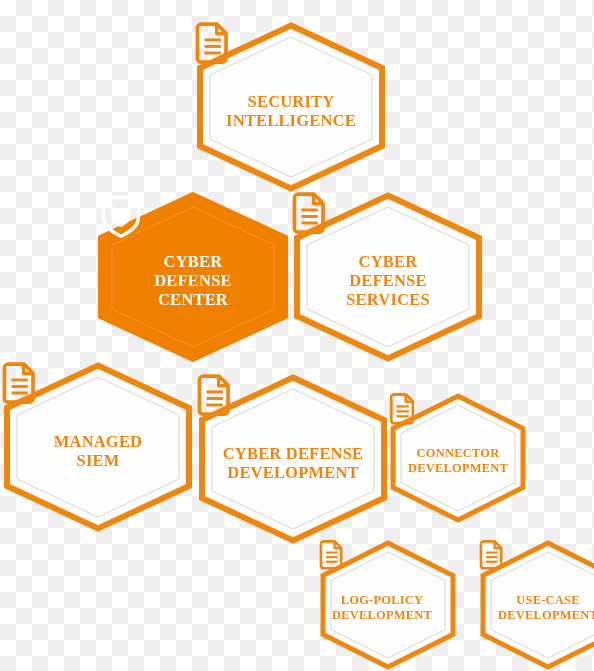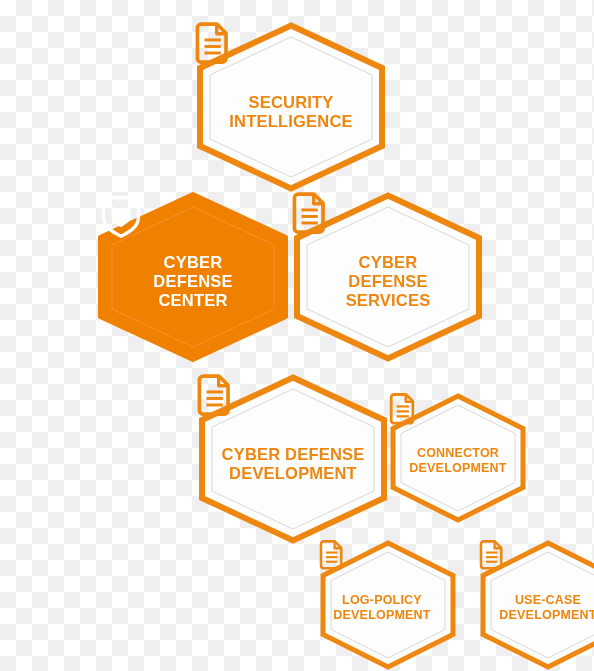--- a/index.html
+++ b/index.html
@@ -26,20 +26,21 @@
     text-align:center;
     pointer-events:none;
   }
   .hex-icon{display:block;line-height:0;margin-bottom:4px;}
   .hex-label{
     font-weight:bold;
     letter-spacing:.2px;
     line-height:1.14;
     white-space:pre-line;
     text-transform:uppercase;
+    font-family:Liberation Serif, serif;
   }
 
   
   .sz-lg .hex-label{font-size:16.5px;}
   .sz-sm .hex-label{font-size:12.5px;}
 
   .outline .hex-label{color:#ee8710;}
   .filled  .hex-label{color:#ffffff;}
 
   .sz-lg .hex-icon{margin-bottom:9px;}
@@ -103,20 +104,39 @@
           <rect x="6" y="11.5" width="11.5" height="2.1" fill="#ee8710"></rect>
           <rect x="6" y="16.1" width="11.5" height="2.1" fill="#ee8710"></rect>
           <rect x="6" y="20.7" width="11.5" height="2.1" fill="#ee8710"></rect>
         </svg>
       </span>
       <span class="hex-label">CONNECTOR
 DEVELOPMENT</span>
     </div>
   </div>
 
+  <div class="hex outline sz-lg" style="left:3px;top:362px;width:190px;height:170px;">
+    <svg width="190" height="170" viewBox="0 0 190 170" aria-hidden="true">
+      <polygon points="95,3.5 186,46 186,124 95,166.5 4,124 4,46" fill="#fdfdfd" stroke="#ee8710" stroke-width="6"></polygon>
+      <polygon points="95,15 176,53 176,117 95,155 14,117 14,53" fill="none" stroke="#d8d8d8" stroke-width="1"></polygon>
+    </svg>
+    <div class="hex-content">
+      <span class="hex-icon">
+        <svg width="34" height="40" viewBox="0 0 24 28">
+          <path d="M3.6 1.4 h11.2 l6.4 6.4 v17.8 a2.6 2.6 0 0 1 -2.6 2.6 h-15 a2.6 2.6 0 0 1 -2.6 -2.6 v-21.6 a2.6 2.6 0 0 1 2.6 -2.6 z" fill="none" stroke="#ee8710" stroke-width="2.6" stroke-linejoin="round"></path>
+          <path d="M14.6 1.6 v6.6 h6.6" fill="none" stroke="#ee8710" stroke-width="2.4" stroke-linejoin="round"></path>
+          <rect x="6" y="11.5" width="11.5" height="2.1" fill="#ee8710"></rect>
+          <rect x="6" y="16.1" width="11.5" height="2.1" fill="#ee8710"></rect>
+          <rect x="6" y="20.7" width="11.5" height="2.1" fill="#ee8710"></rect>
+        </svg>
+      </span>
+      <span class="hex-label">MANAGED
+SIEM</span>
+    </div>
+  </div>
 
   <div class="hex outline sz-lg" style="left:198px;top:374px;width:190px;height:170px;">
     <svg width="190" height="170" viewBox="0 0 190 170" aria-hidden="true">
       <polygon points="95,3.5 186,46 186,124 95,166.5 4,124 4,46" fill="#fdfdfd" stroke="#ee8710" stroke-width="6"></polygon>
       <polygon points="95,15 176,53 176,117 95,155 14,117 14,53" fill="none" stroke="#d8d8d8" stroke-width="1"></polygon>
     </svg>
     <div class="hex-content">
       <span class="hex-icon">
         <svg width="34" height="40" viewBox="0 0 24 28">
           <path d="M3.6 1.4 h11.2 l6.4 6.4 v17.8 a2.6 2.6 0 0 1 -2.6 2.6 h-15 a2.6 2.6 0 0 1 -2.6 -2.6 v-21.6 a2.6 2.6 0 0 1 2.6 -2.6 z" fill="none" stroke="#ee8710" stroke-width="2.6" stroke-linejoin="round"></path>

